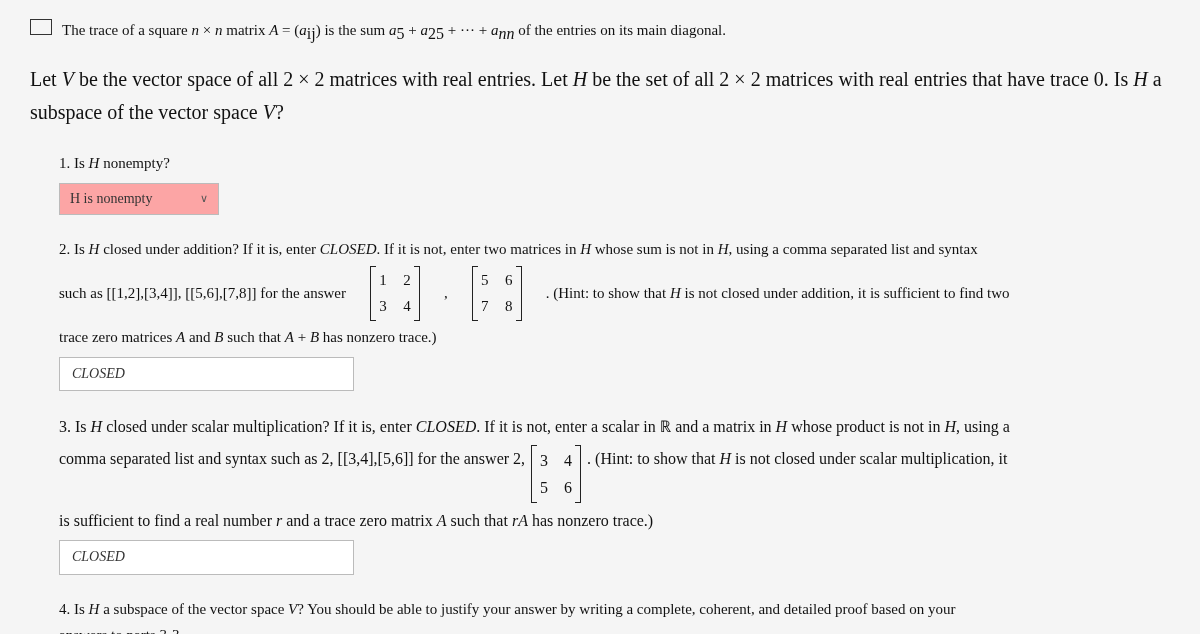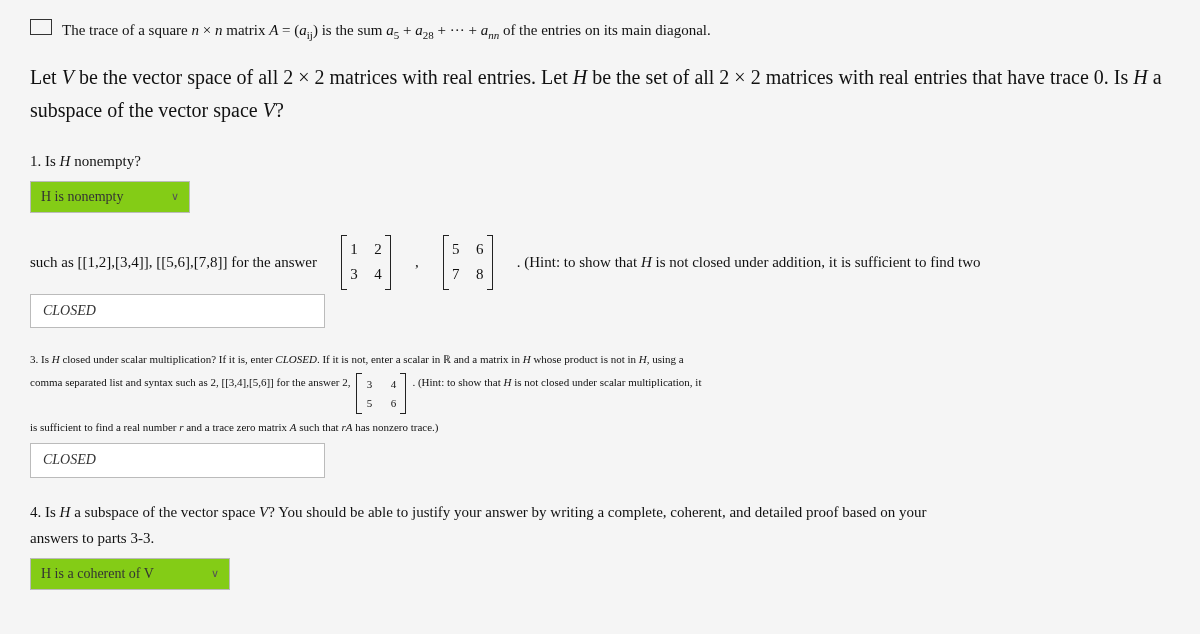--- a/index.html
+++ b/index.html
@@ -26,31 +26,32 @@
       vertical-align: middle;
       margin-right: 4px;
     }
     .intro-paragraph {
       font-size: 20px;
       margin-bottom: 22px;
       line-height: 1.65;
     }
     .question-block {
       margin-bottom: 22px;
+      margin-left: 29px;
     }
     .question-label {
       font-size: 15px;
       margin-bottom: 8px;
       line-height: 1.6;
     }
     .answer-box {
       display: inline-flex;
       align-items: center;
       border: 1.5px solid #bbb;
-      background: #84cc16;
+      background: #fca5a5;
       padding: 4px 10px;
       min-width: 200px;
       font-size: 14px;
       color: #333;
     }
     .answer-box.dropdown {
       justify-content: space-between;
       min-width: 160px;
       cursor: pointer;
     }
@@ -88,56 +89,59 @@
     .matrix::after { right: 0; border-left: none; }
     .matrix-row {
       display: flex;
       gap: 14px;
     }
     .matrix-cell {
       min-width: 10px;
       text-align: center;
     }
     .comma-sep { font-size: 15px; vertical-align: middle; }
-    sub { font-size: 11px; }
+    sub { font-size: 16px; }
     .q2-text-block {
       font-size: 15px;
       line-height: 1.7;
     }
     .q3-text-block {
-      font-size: 11px;
+      font-size: 16px;
       line-height: 1.7;
     }
   </style>
 </head>
 <body>
 
 <div class="top-definition">
   <span class="checkbox-placeholder"></span>
   <span>
-    The trace of a square <i>n</i> × <i>n</i> matrix <i>A</i> = (<i>a</i><sub>ij</sub>) is the sum <i>a</i><sub>5</sub> + <i>a</i><sub>28</sub> + ··· + <i>a<sub>nn</sub></i> of the entries on its main diagonal.
+    The trace of a square <i>n</i> × <i>n</i> matrix <i>A</i> = (<i>a</i><sub>ij</sub>) is the sum <i>a</i><sub>5</sub> + <i>a</i><sub>25</sub> + ··· + <i>a<sub>nn</sub></i> of the entries on its main diagonal.
   </span>
 </div>
 
 <p class="intro-paragraph">
   Let <i>V</i> be the vector space of all 2 × 2 matrices with real entries. Let <i>H</i> be the set of all 2 × 2 matrices with real entries that have trace 0. Is <i>H</i> a subspace of the vector space <i>V</i>?
 </p>
 
 <div class="question-block">
   <div class="question-label">
     1. Is <i>H</i> nonempty?
   </div>
   <div class="answer-box dropdown">
     <span>H is nonempty</span>
     <span class="chevron">∨</span>
   </div>
 </div>
 
 <div class="question-block">
   <div class="q2-text-block">
+    <p style="margin-bottom:4px;">
+      2. Is <i>H</i> closed under addition? If it is, enter <i>CLOSED</i>. If it is not, enter two matrices in <i>H</i> whose sum is not in <i>H</i>, using a comma separated list and syntax
+    </p>
     <p style="display:flex; align-items:center; gap:24px; margin-bottom:4px; flex-wrap:wrap;">
       <span>such as [[1,2],[3,4]],  [[5,6],[7,8]] for the answer</span>
 
       <span class="matrix">
         <span class="matrix-row">
             <span class="matrix-cell">1</span>
             <span class="matrix-cell">2</span>
           </span>
         <span class="matrix-row">
             <span class="matrix-cell">3</span>
@@ -150,20 +154,23 @@
         <span class="matrix-row">
             <span class="matrix-cell">5</span>
             <span class="matrix-cell">6</span>
           </span>
         <span class="matrix-row">
             <span class="matrix-cell">7</span>
             <span class="matrix-cell">8</span>
           </span>
       </span>
       <span>. (Hint: to show that <i>H</i> is not closed under addition, it is sufficient to find two</span>
+    </p>
+    <p style="margin-bottom:6px;">
+      trace zero matrices <i>A</i> and <i>B</i> such that <i>A</i> + <i>B</i> has nonzero trace.)
     </p>
   </div>
   <div class="answer-input-closed">
     <span>CLOSED</span>
   </div>
 </div>
 
 <div class="question-block">
   <div class="q3-text-block">
     <p style="margin-bottom:4px;">

